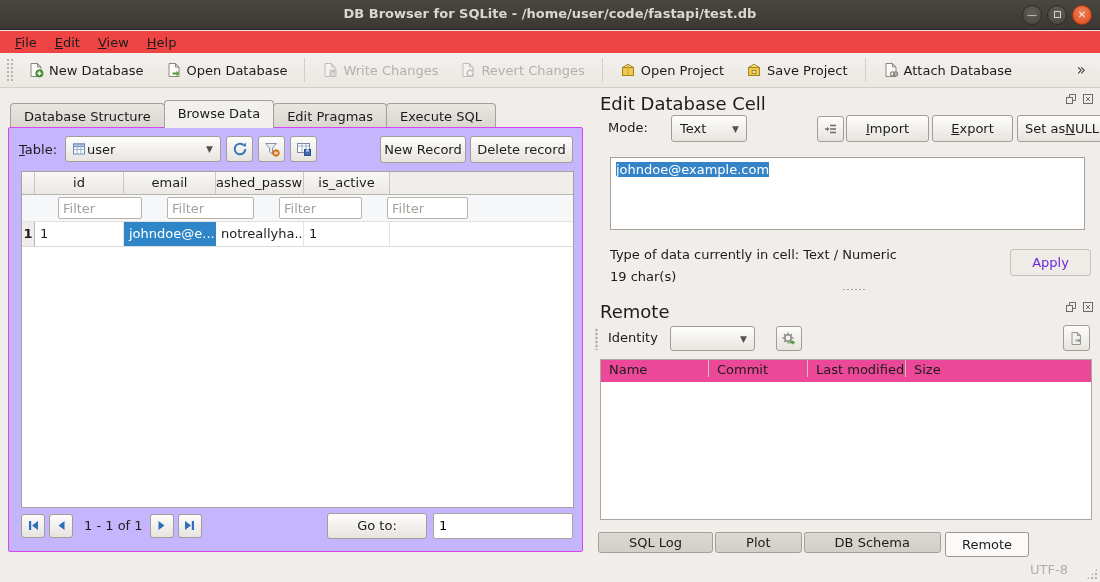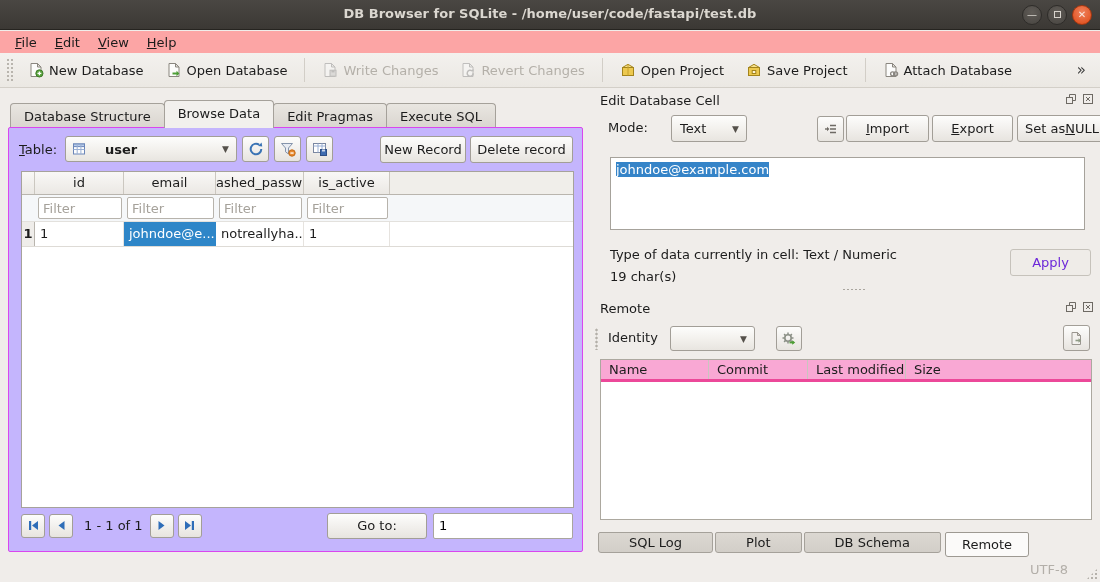--- a/index.html
+++ b/index.html
@@ -12,21 +12,21 @@
     background:linear-gradient(#4a4743,#3b3834); border-bottom:1px solid #262420; }
   .title-text { position:absolute; left:0; right:0; top:6px; text-align:center;
     color:#dbd7d0; font-weight:bold; font-size:13px; }
   .win-controls { position:absolute; right:8px; top:5px; display:flex; gap:5px; }
   .win-btn { width:20px; height:20px; border-radius:50%; background:radial-gradient(circle at 50% 35%, #605c57, #474440);
     border:1px solid #2e2c29; color:#d8d4cd; font-size:10px; line-height:18px; text-align:center; cursor:default; }
   .win-btn.close { background:radial-gradient(circle at 50% 35%, #f0825d, #dd4814); border-color:#a33610; color:#f8e7df; }
   .win-btn .sq { display:inline-block; width:7px; height:7px; border:1.5px solid #d8d4cd; margin-top:5px; }
 
   
-  .menubar { position:absolute; left:0; top:31px; width:1100px; height:22px; display:flex; align-items:center; padding-left:6px; background:#fca5a5; }
+  .menubar { position:absolute; left:0; top:31px; width:1100px; height:22px; display:flex; align-items:center; padding-left:6px; background:#ef4444; }
   .menu-item { padding:2px 9px; }
   .menu-item u { text-decoration:underline; }
 
   
   .toolbar { position:absolute; left:0; top:53px; width:1100px; height:35px; display:flex; align-items:center;
     background:linear-gradient(#f3f1ee,#ebe8e3); border-bottom:1px solid #d3cfc8; padding:0 8px 0 2px; }
   .thandle { width:7px; height:24px; margin:0 4px;
     background-image:radial-gradient(#b9b5ae 1px, transparent 1.2px); background-size:4px 4px; }
   .tbtn { display:flex; align-items:center; gap:5px; padding:5px 8px; margin:0 3px; border-radius:3px; }
   .tbtn .tlabel { white-space:nowrap; }
@@ -48,34 +48,34 @@
   .main-left { position:absolute; left:8px; top:100px; width:575px; height:452px; }
   .tabbar { position:absolute; left:2px; top:0; height:28px; display:flex; align-items:flex-end; }
   .tab { padding:5px 13px 6px; height:25px; background:linear-gradient(#e9e6e1,#d9d5cf);
     border:1px solid #a5a19a; border-bottom:none; border-radius:4px 4px 0 0; margin-right:-1px; white-space:nowrap; }
   .tab.active { background:#f2f0ed; height:28px; padding-top:5px; position:relative; z-index:2; }
   .groupbox { position:absolute; left:0; top:27px; width:575px; height:425px;
     border:1px solid #d946ef; background:#c4b5fd; border-radius:2px; z-index:1; }
 
   .controls-row { position:absolute; left:10px; right:9px; top:7px; height:28px; display:flex; align-items:center; }
   .table-label { margin-right:8px; }
-  .table-combo { width:172px; height:26px; padding-left:6px; gap:19px;font-weight:bold; }
+  .table-combo { width:156px; height:26px; padding-left:6px; gap:1px; }
   .mini-btn { width:27px; height:26px; margin-left:5px; }
   .spacer { flex:1; }
   .btn-newrec { width:86px; height:27px; }
   .btn-delrec { width:103px; height:27px; margin-left:4px; }
 
   
   .grid { position:absolute; left:12px; top:43px; width:553px; height:337px; border:1px solid #a6a29b; background:#fff; overflow:hidden; }
   .g-header { display:flex; height:23px; background:#efedea; border-bottom:1px solid #b9b5ae; }
   .g-h { background:linear-gradient(#f9f8f6,#ebe8e4); border-right:1px solid #cbc7c0; text-align:center; line-height:22px;
     overflow:hidden; white-space:nowrap; }
   .g-h.rest { background:#f0eeea; border-right:none; }
   .g-corner { width:13px; background:linear-gradient(#f9f8f6,#ebe8e4); border-right:1px solid #cbc7c0; }
-  .g-filters { display:flex; height:27px; background:#f5f7f9; border-bottom:1px solid #e3e1dd; }
+  .g-filters { display:flex; height:27px; background:#f5f7f9; border-bottom:1px solid #e3e1dd;gap:20px; }
   .g-fcell { padding:2px 2px 2px 3px; }
   .g-fcell input { width:100%; height:100%; border:1px solid #b7b3ac; border-radius:2px; font-size:13px; padding:0 4px;
     font-family:inherit; color:#1c1c1c; background:#fff; }
   .g-fcell input::placeholder { color:#a5a19a; }
   .g-fcorner { width:13px; }
   .g-row { display:flex; height:25px; border-bottom:1px solid #dedbd6; background:#fff; }
   .g-rowhead { width:13px; background:#efedea; border-right:1px solid #b9b5ae; font-weight:bold; text-align:center; line-height:24px; }
   .g-c { padding:0 5px; line-height:24px; border-right:1px solid #e6e3df; overflow:hidden; white-space:nowrap; }
   .g-c.selected { background:#2e86c8; color:#fff; border-right-color:#2e86c8; }
   .w-id{width:89px} .w-email{width:92px} .w-hp{width:88px} .w-act{width:86px} .w-rest{flex:1}
@@ -83,21 +83,21 @@
   
   .nav-row { position:absolute; left:12px; right:9px; bottom:12px; height:27px; display:flex; align-items:center; }
   .navbtn { width:24px; height:24px; margin-right:4px; }
   .nav-label { margin:0 7px; white-space:nowrap; }
   .goto-btn { width:100px; height:26px; margin-left:auto; }
   .goto-input { width:140px; height:26px; border:1px solid #a9a59e; border-radius:2px; margin-left:6px; padding:0 5px;
     font-size:13px; font-family:inherit; background:#fff; }
 
   
   .main-right { position:absolute; left:592px; top:88px; width:508px; height:472px; }
-  .dock-title { position:absolute; left:8px; font-size:13px; color:#1c1c1c; }
+  .dock-title { position:absolute; left:8px; font-size:18px; color:#1c1c1c; }
   .dock-icons { position:absolute; right:5px; display:flex; gap:3px; }
   .dock-ic { width:14px; height:14px; display:flex; align-items:center; justify-content:center; }
 
   .mode-row { position:absolute; left:16px; top:27px; right:8px; height:27px; }
   .mode-label { position:absolute; left:0; top:5px; }
   .mode-combo { position:absolute; left:63px; top:0; width:76px; height:27px; padding-left:8px; }
   .wrap-btn { position:absolute; left:209px; top:1px; width:27px; height:26px; }
   .btn-import { position:absolute; left:238px; top:0; width:83px; height:27px; }
   .btn-export { position:absolute; left:324px; top:0; width:81px; height:27px; }
   .btn-null { position:absolute; left:409px; top:0; width:90px; height:27px; }
@@ -114,21 +114,21 @@
   .v-dots { position:absolute; left:3px; top:240px; height:22px; width:3px;
     background-image:radial-gradient(#b3afa8 1px, transparent 1.2px); background-size:3px 4px; }
 
   .identity-row { position:absolute; left:16px; top:237px; right:8px; height:27px; }
   .identity-label { position:absolute; left:0; top:5px; }
   .identity-combo { position:absolute; left:62px; top:1px; width:85px; height:25px; }
   .gear-btn { position:absolute; left:168px; top:1px; width:26px; height:25px; }
   .clone-btn { position:absolute; right:2px; top:0; width:27px; height:26px; }
 
   .remote-table { position:absolute; left:8px; top:271px; width:492px; height:161px; border:1px solid #aca89f; background:#fff; }
-  .rt-header { display:flex; height:22px; background:#f9a8d4; border-bottom:3px solid #ec4899; }
+  .rt-header { display:flex; height:22px; background:#ec4899; border-bottom:5px solid #ec4899;align-items:flex-end; }
   .rt-h { padding:2px 0 0 8px; border-right:1px solid #c9c5bf; overflow:hidden; white-space:nowrap; }
   .rt-name{width:108px} .rt-commit{width:99px} .rt-mod{width:98px} .rt-size{flex:1; border-right:none;}
 
   .bottom-tabs { position:absolute; left:6px; top:444px; display:flex; align-items:flex-start; }
   .btab { height:21px; padding:2px 30px; background:linear-gradient(#dcd8d2,#d2cec8); border:1px solid #a5a19a;
     border-radius:2px 2px 3px 3px; margin-right:2px; white-space:nowrap; }
   .btab.active { height:25px; padding:4px 16px; background:#fbfaf9; border-color:#9d9992; position:relative; z-index:2; margin:0 2px; }
 
   
   .statusbar { position:absolute; left:0; bottom:0; width:1100px; height:22px; }

